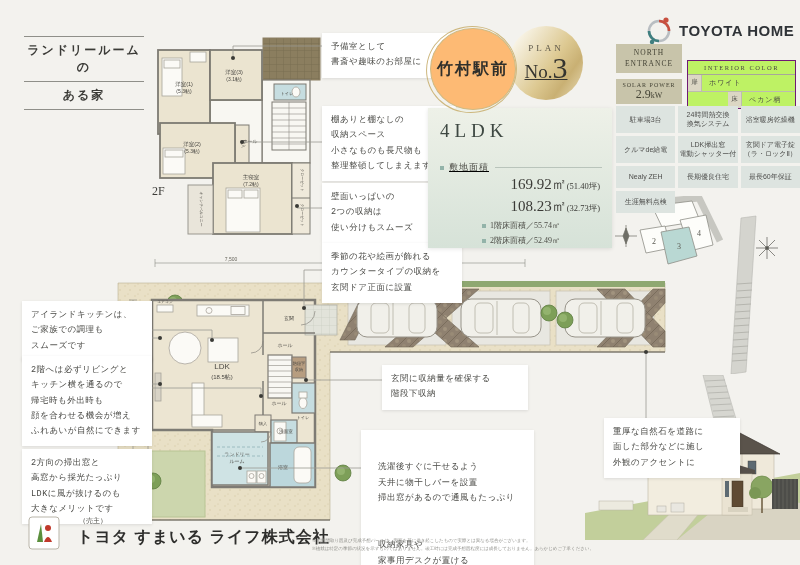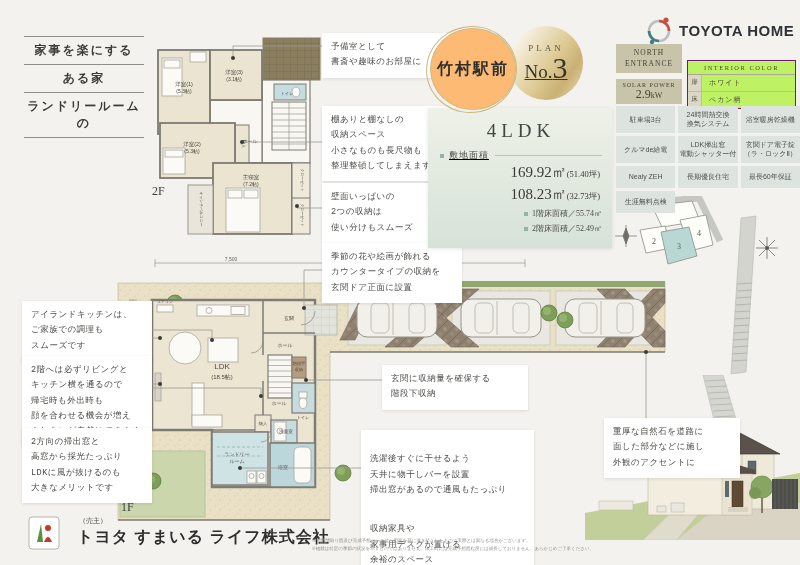--- a/index.html
+++ b/index.html
@@ -8,64 +8,64 @@
   .abs{position:absolute;}
   
   .tagline{left:24px;top:36px;width:120px;z-index:2;font-family:"Liberation Serif",serif;color:#3b3b37;}
   .tagline .tl{border-top:1px solid #8f8f89;padding:5px 0;text-align:center;font-size:12px;
                letter-spacing:2px;font-weight:bold;}
   .tagline .tl:last-child{border-bottom:1px solid #8f8f89;}
   
   .callout{position:absolute;background:#fff;box-shadow:0 1px 3px rgba(0,0,0,.10);
            padding:7px 9px;font-family:Liberation Mono, monospace;font-size:8.5px;line-height:1.8;
            letter-spacing:.5px;color:#4a4a46;white-space:pre-line;z-index:2;}
-  .callout p{margin:0;white-space:pre-line;}
+  .callout p{margin:8px;white-space:pre-line;}
   .callout p + p{margin-top:9px;}
   
   .circ-loc{left:430px;top:28px;width:84px;height:80px;border-radius:50%;background:#fdba74;
             border:1px solid #d0ba82;z-index:3;display:flex;align-items:center;justify-content:center;
             font-family:"Liberation Serif",serif;font-size:16px;font-weight:bold;letter-spacing:2px;color:#2f2f2b;}
   .circ-loc::after{content:'';position:absolute;left:-5px;top:-3px;right:-2px;bottom:-4px;
             border:1px solid #cdb77e;border-radius:50%;transform:rotate(-10deg);}
   .circ-plan{left:509px;top:26px;width:74px;height:74px;border-radius:50%;z-index:2;
             background:linear-gradient(125deg,#f7f2e3 15%,#ddc992 55%,#c9b073 75%,#eadeba);
             display:flex;flex-direction:column;align-items:center;justify-content:center;
             font-family:"Liberation Serif",serif;}
   .plabel{font-size:9px;letter-spacing:3px;color:#5c5649;}
   .pno{font-size:19px;color:#35342f;line-height:1;text-decoration:underline;}
   .pno .big{font-size:30px;}
   
   .summary{left:428px;top:108px;width:184px;height:140px;z-index:2;box-sizing:border-box;
            background:linear-gradient(180deg,#eef1e8,#d6e2d8);box-shadow:0 1px 4px rgba(0,0,0,.10);
            padding:12px 10px 0 12px;font-family:"Liberation Serif",serif;}
-  .ldk{text-align:center;font-size:19px;letter-spacing:5px;color:#3e4842;margin-bottom:7px;}
+  .ldk{text-align:left;font-size:19px;letter-spacing:5px;color:#3e4842;margin-bottom:19px;}
   .srow{display:flex;align-items:center;margin-top:2px;text-decoration:underline;}
   .sbul{width:4px;height:4px;background:#93b3a9;margin-right:5px;flex:none;}
   .slab{font-size:9px;color:#4c4c46;letter-spacing:1px;}
   .sline{flex:1;border-bottom:1px solid #b9c4bb;margin-left:6px;}
   .sval{text-align:right;font-size:15px;color:#3a3a36;margin:1px 2px 3px 0;}
   .tsubo{font-size:8.5px;}
-  .ssub{display:flex;justify-content:flex-end;align-items:center;font-size:8px;color:#4c4c46;margin-top:4px;}
+  .ssub{display:flex;justify-content:center;align-items:center;font-size:8px;color:#4c4c46;margin-top:4px;}
   .ssub .sbul{margin-right:4px;}
   
   .brand{left:645px;top:16px;display:flex;align-items:center;z-index:2;}
   .brand-name{font-size:15px;font-weight:bold;color:#2f3337;letter-spacing:.5px;margin-left:6px;}
   
   .badge-col{left:616px;top:44px;width:66px;z-index:2;}
   .badge{background:#c8c4aa;color:#454436;text-align:center;font-family:"Liberation Serif",serif;
          margin-bottom:6px;padding:3px 4px;}
   .bnorth{font-size:7.5px;letter-spacing:1px;line-height:1.5;white-space:pre-line;}
   .solar-label{font-size:6px;letter-spacing:1px;}
   .solar-val{font-size:12px;line-height:1.1;}
   .solar-val .unit{font-size:8px;}
   .itbl{left:687px;top:60px;width:107px;background:#bef264;border:1px solid #701a75;z-index:2;
         font-family:"Liberation Serif",serif;color:#4a4a44;}
   .itbl .hd{text-align:center;font-size:6.5px;letter-spacing:1.5px;padding:3px 0;border-bottom:1px solid #a8a69b;}
   .irow{display:flex;}
-  .irow + .irow{border-top:1px solid #bdbbb0;}
+  .irow + .irow{border-top:1px solid #bdbbb0;padding-left:40px;}
   .ik{width:13px;background:#dcd7c4;border-right:1px solid #bdbbb0;text-align:center;font-size:6.5px;padding:3px 0;flex:none;}
   .iv{font-size:7px;padding:3px 0 3px 7px;letter-spacing:1px;}
   
   .features{left:616px;top:106px;width:184px;display:grid;grid-template-columns:repeat(3,1fr);gap:3px;z-index:2;}
   .fcell{background:#dde4e0;color:#4e4e4c;font-size:7px;line-height:1.35;display:flex;align-items:center;
          justify-content:center;text-align:center;padding:4px 1px;white-space:pre-line;min-height:14px;}
   
   .lotmap-title{left:617px;top:190px;font-size:6px;color:#55554f;z-index:2;}
   .f2label{left:152px;top:184px;font-size:12px;font-family:"Liberation Serif",serif;color:#3c3c38;z-index:2;}
   .f1label{left:121px;top:500px;font-size:12px;font-family:"Liberation Serif",serif;color:#3c3c38;z-index:2;}
@@ -79,23 +79,22 @@
   
   .pt{font-family:"Liberation Sans",sans-serif;fill:#4b4944;text-anchor:middle;}
   .dim{font-family:"Liberation Sans",sans-serif;fill:#67655c;text-anchor:middle;}
 </style>
 </head>
 <body>
 
 <div id="page">
 
   <div class="tagline abs">
-    <div class="tl">家事を楽にする</div>
+    <div class="tl">ランドリールームの</div>
     <div class="tl">ある家</div>
-    <div class="tl">ランドリールームの</div>
   </div>
 
   <svg class="abs plansvg" style="left:150px;top:22px" width="175" height="218" viewBox="0 0 175 218">
     <defs>
       <pattern id="roofp" width="7" height="7" patternUnits="userSpaceOnUse">
         <rect width="7" height="7" fill="#8b7e5f"></rect>
           <path d="M0,0H7M0,0V7" stroke="#796d51" stroke-width="1"></path>
       </pattern>
     </defs>
     <g>
@@ -425,21 +424,21 @@
 カウンタータイプの収納を
 玄関ドア正面に設置</div>
   <div class="callout" style="left:22px;top:301px;width:112px">アイランドキッチンは、
 ご家族での調理も
 スムーズです</div>
   <div class="callout" style="left:22px;top:356px;width:112px">2階へは必ずリビングと
 キッチン横を通るので
 帰宅時も外出時も
 顔を合わせる機会が増え
 ふれあいが自然にできます</div>
-  <div class="callout" style="left:22px;top:428px;width:112px">2方向の掃出窓と
+  <div class="callout" style="left:22px;top:449px;width:112px">2方向の掃出窓と
 高窓から採光たっぷり
 LDKに風が抜けるのも
 大きなメリットです</div>
   <div class="callout" style="left:382px;top:365px;width:128px">玄関に収納量を確保する
 階段下収納</div>
   <div class="callout" style="left:361px;top:430px;width:155px">
     <p>洗濯後すぐに干せるよう
 天井に物干しバーを設置
 掃出窓があるので通風もたっぷり</p>
     <p>収納家具や

